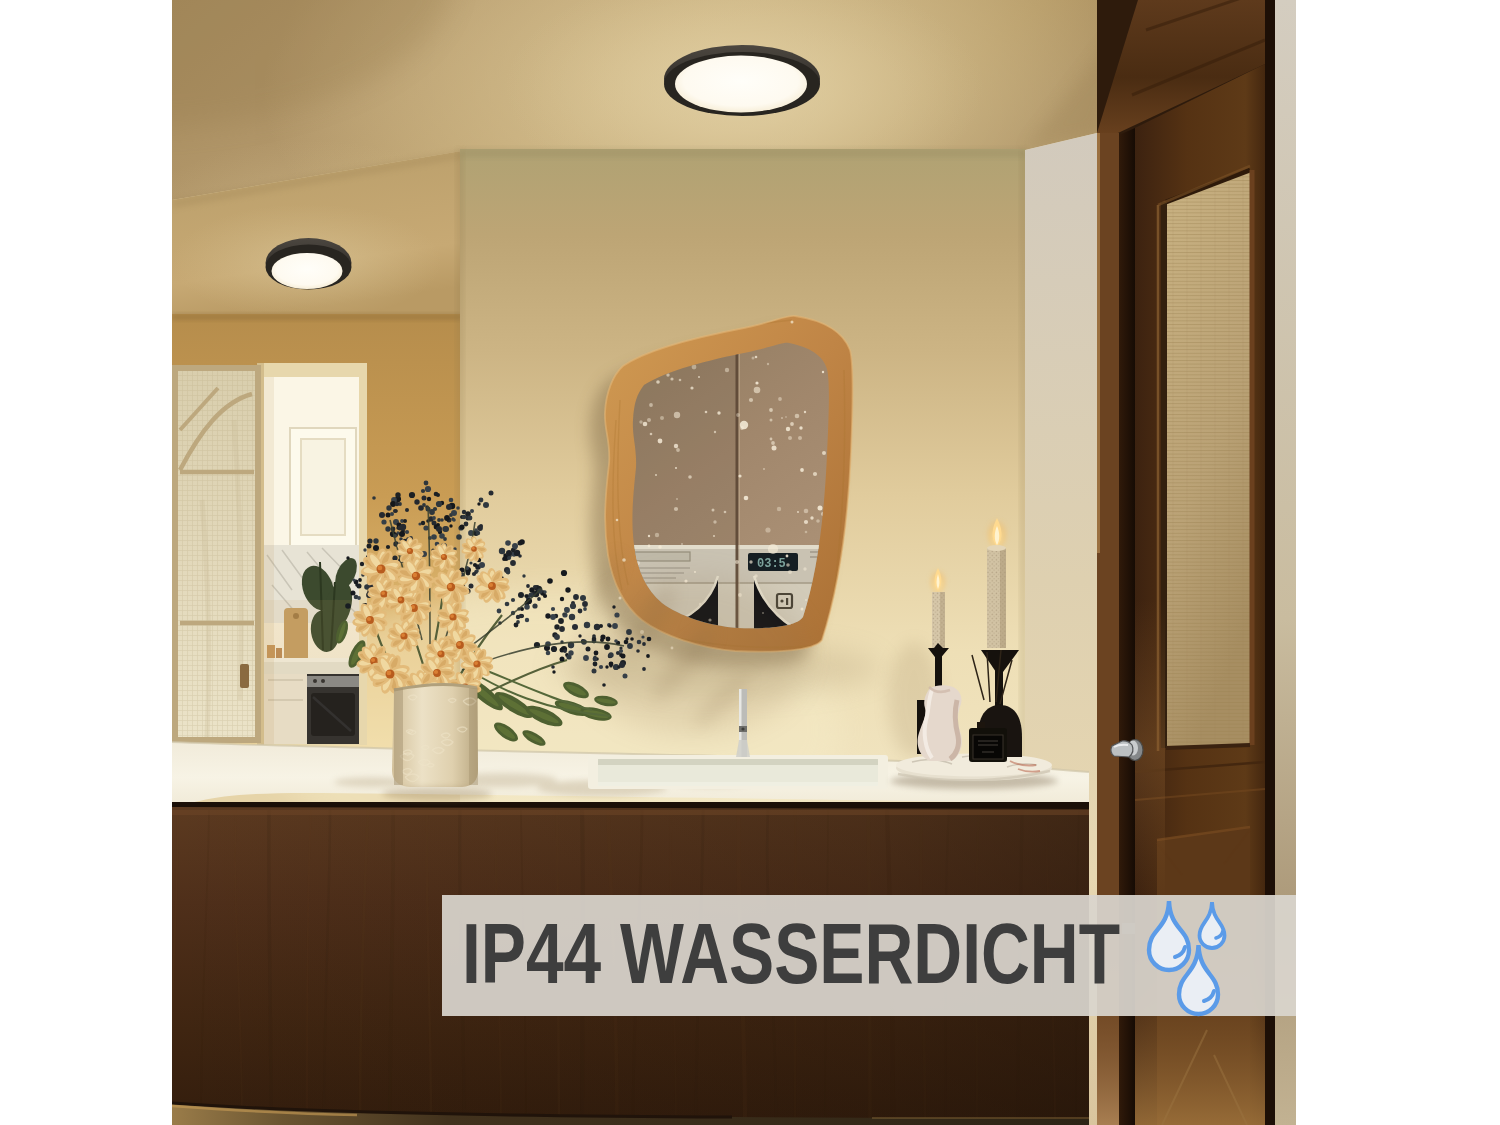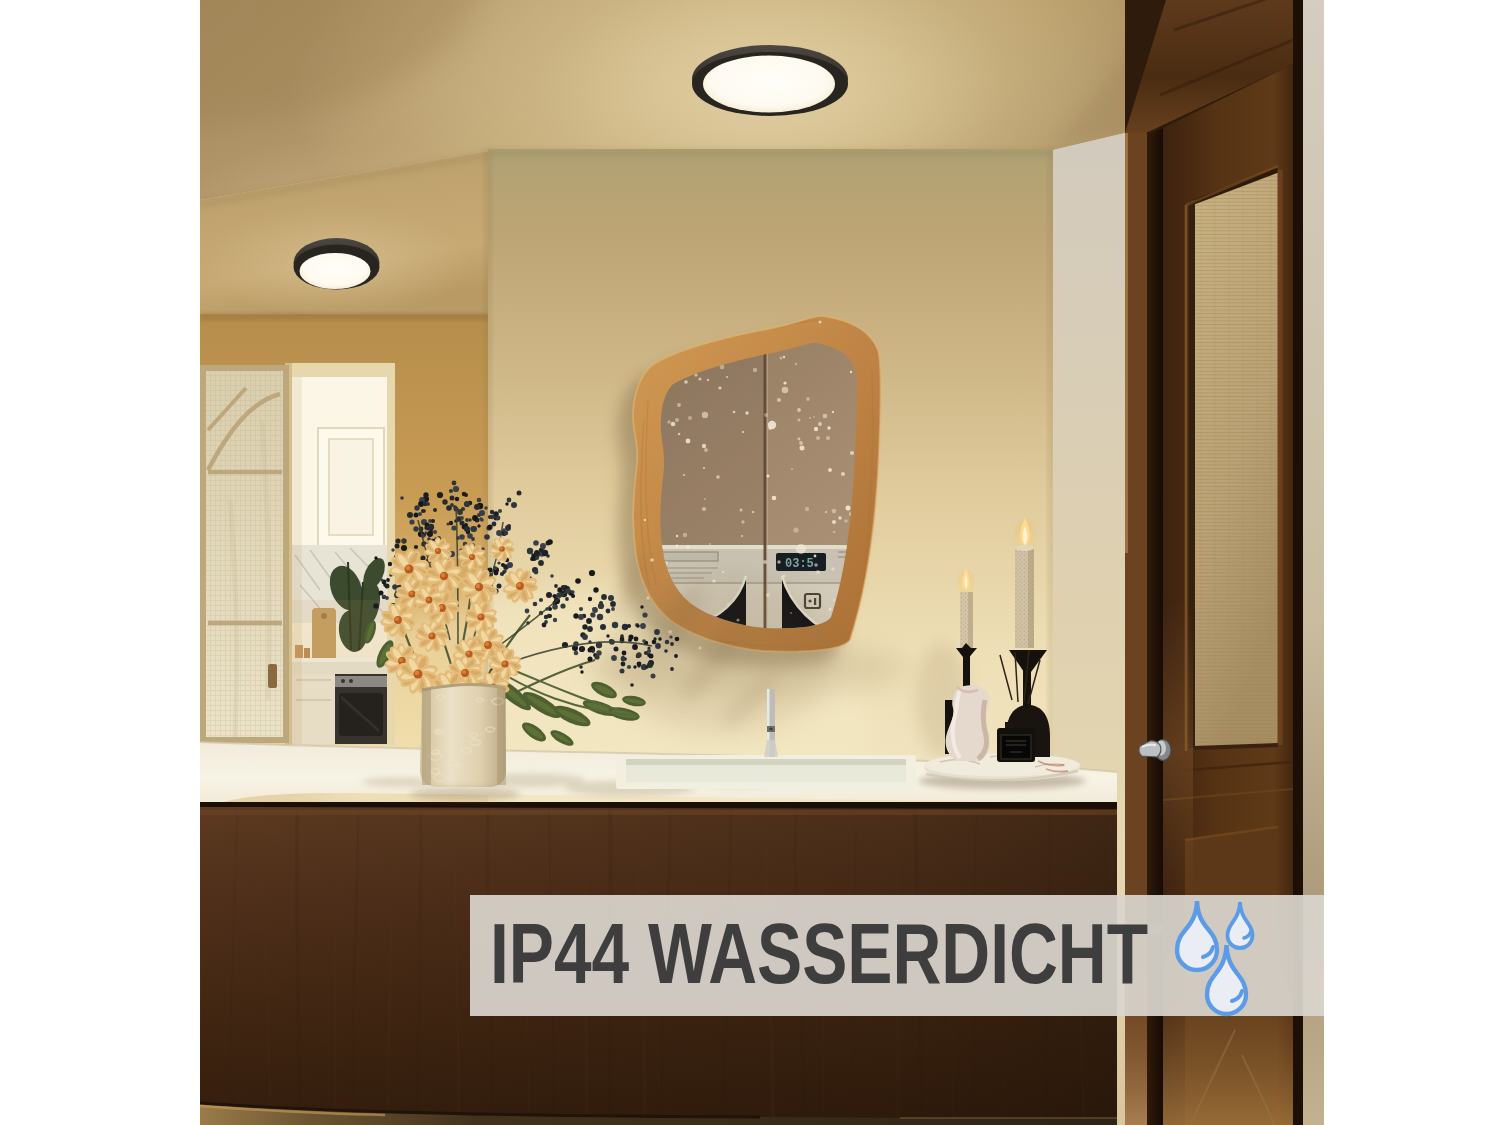--- a/index.html
+++ b/index.html
@@ -1,15 +1,15 @@
 <!DOCTYPE html>
 <html><head><meta charset="utf-8">
 <style>
 html,body{margin:0;padding:0;background:#ffffff;width:1500px;height:1125px;overflow:hidden}
-#photo{position:absolute;left:200px;top:0;width:1124px;height:1125px;overflow:hidden}
+#photo{position:absolute;left:172px;top:0;width:1124px;height:1125px;overflow:hidden}
 svg{display:block}
 </style></head>
 <body>
 <div id="photo">
 <svg width="1124" height="1125" viewBox="0 0 1124 1125">
 
 <defs>
  <linearGradient id="ceilBase" x1="0" y1="0" x2="1" y2="0.25">
   <stop offset="0" stop-color="#a88d5f"></stop>
           <stop offset="0.3" stop-color="#b2976a"></stop>

